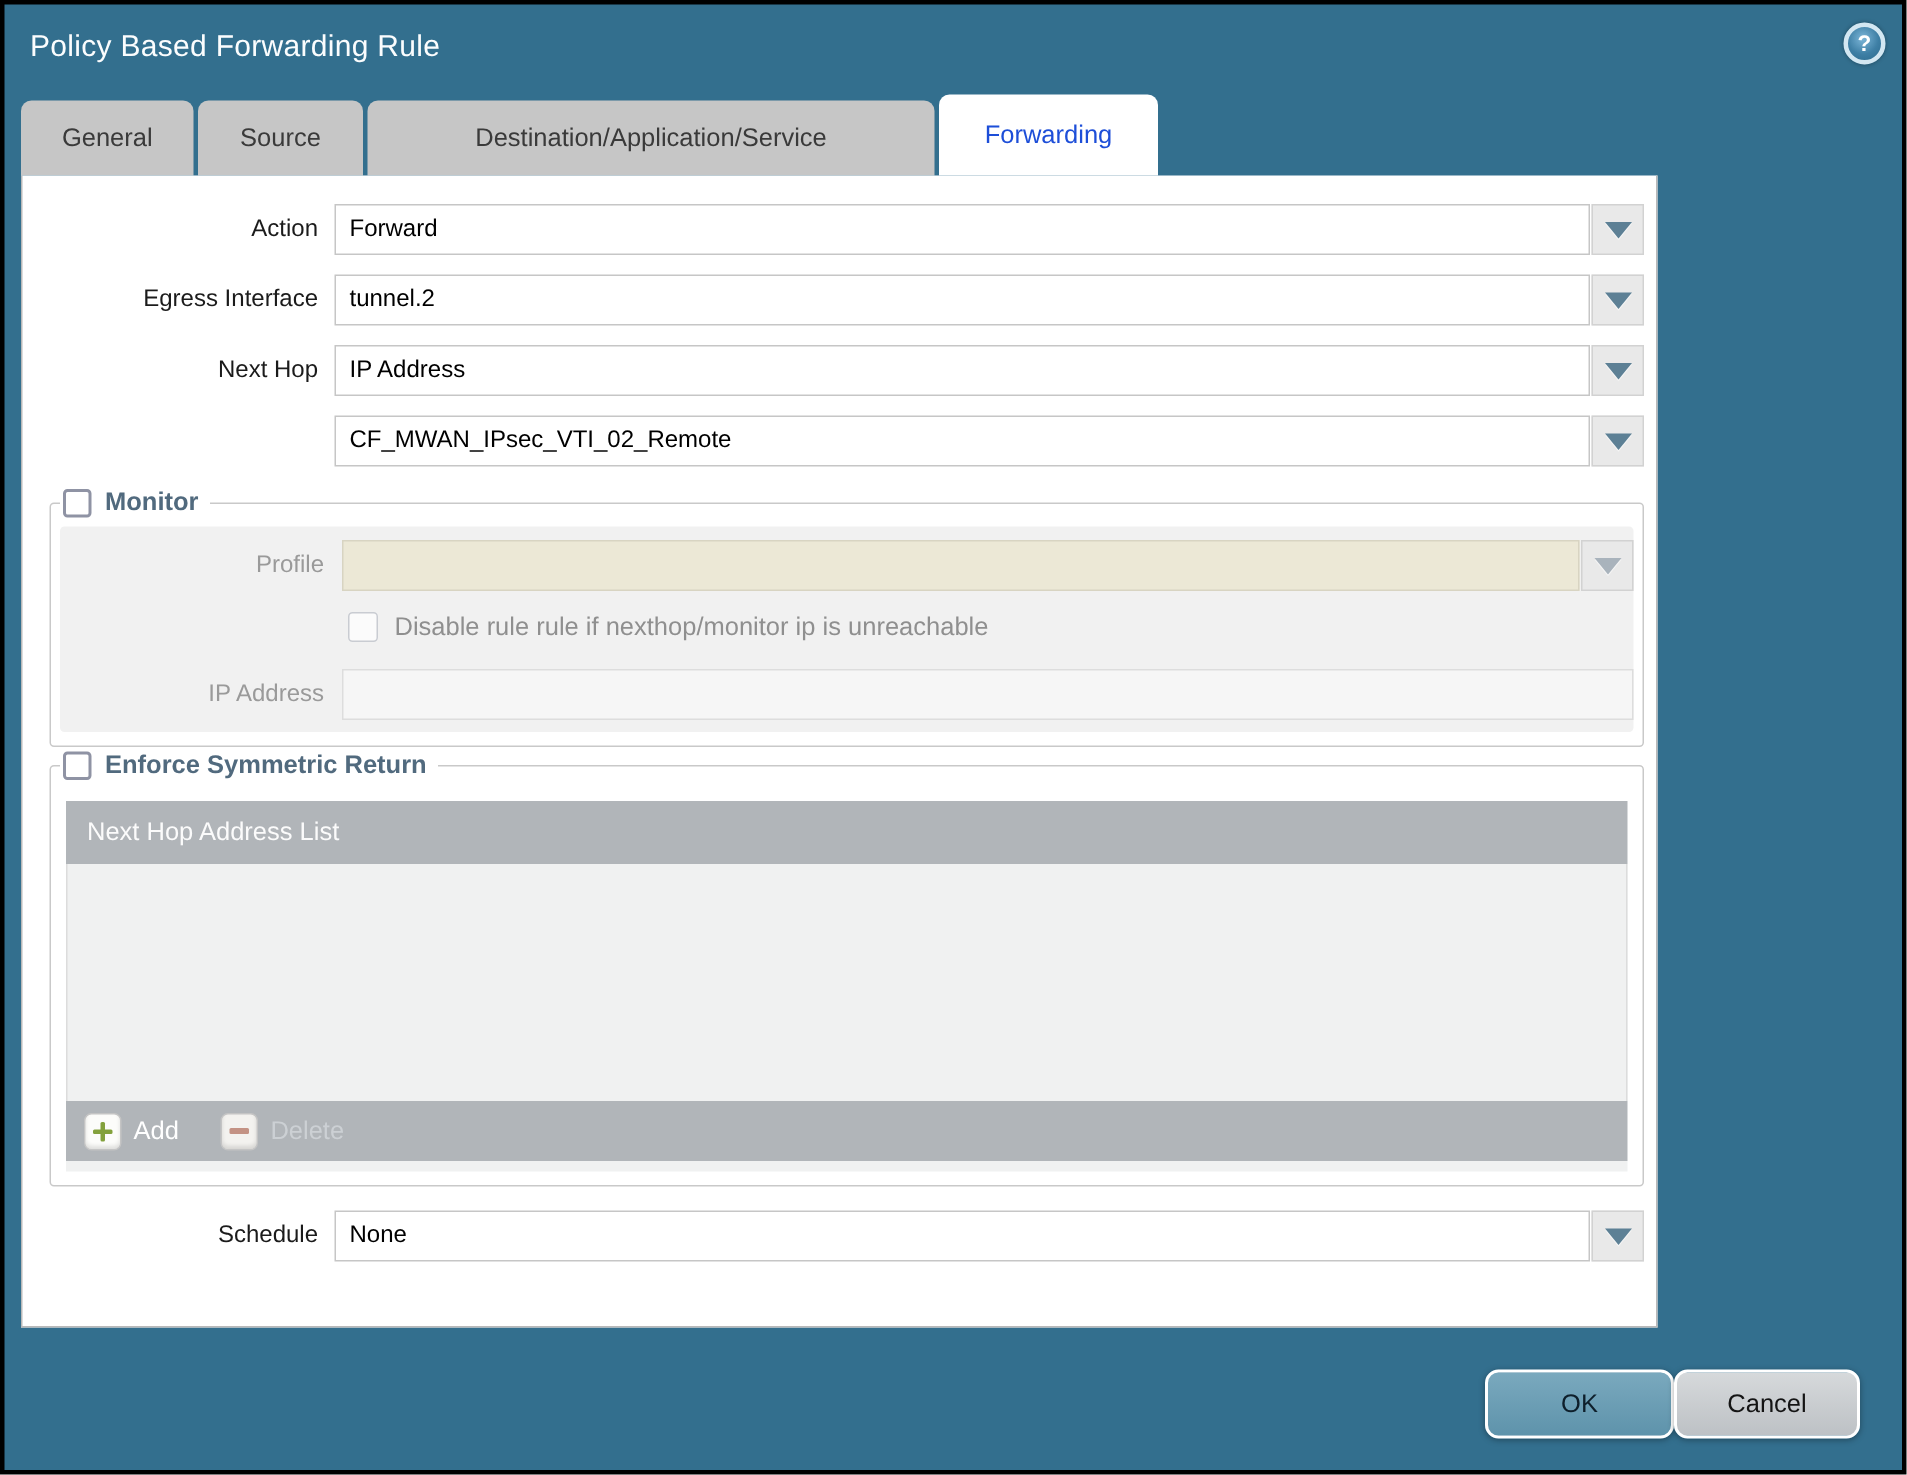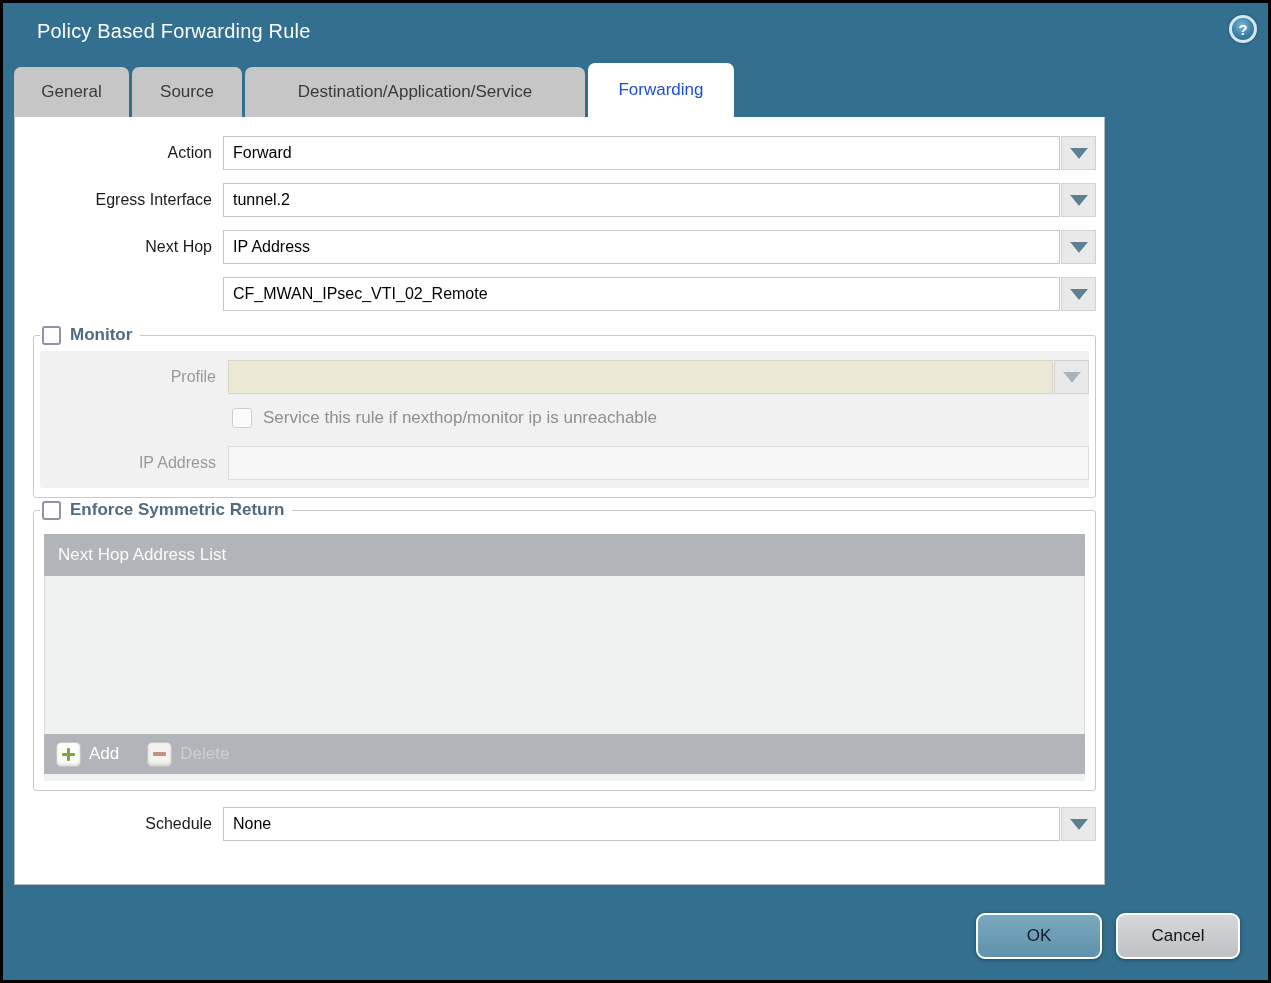--- a/index.html
+++ b/index.html
@@ -6,21 +6,21 @@
   body {
     width:1271px; height:983px; position:relative;
     font-family:"Liberation Sans", sans-serif;
     background:#000;
   }
   .window { position:absolute; inset:0; padding:3px; box-sizing:border-box; }
   .inner { position:relative; width:1265px; height:977px; background:#336f8e; overflow:hidden; }
 
   
   .title {
-    position:absolute; left:34px; top:17px;
+    position:absolute; left:17px; top:17px;
     font-size:20px; color:#fbfdfe; letter-spacing:.2px;
   }
   .help {
     position:absolute; top:12px; right:11px; width:22px; height:22px;
     border-radius:50%;
     background:radial-gradient(circle at 45% 35%, #7cb6d8 0%, #3e7fa5 55%, #2c6a8d 100%);
     border:3px solid #d3e7f2;
     box-shadow:0 0 3px rgba(0,0,0,.35);
     display:flex; align-items:center; justify-content:center;
     cursor:pointer;
@@ -29,21 +29,21 @@
 
   
   .tabs { position:absolute; left:11px; top:64px; height:50px; display:flex; gap:3px; align-items:flex-end; }
   .tab {
     height:50px; background:#c6c6c6; border-radius:7px 7px 0 0;
     display:flex; align-items:center; justify-content:center;
     font-size:17px; color:#3a3a3a; cursor:pointer; box-sizing:border-box;
   }
   .tab.t0 { width:115px; }
   .tab.t1 { width:110px; }
-  .tab.t2 { width:340px; }
+  .tab.t2 { width:378px; }
   .tab.t3 { width:146px; }
   .tab.active {
     background:#fff; height:54px; color:#1d4ed8;
   }
 
   
   .content {
     position:absolute; left:11px; top:114px; width:1091px; height:768px;
     background:#fff; border:1px solid #b9b9b9; border-top:none;
     box-sizing:border-box; padding-top:19px; overflow:hidden;
@@ -126,21 +126,21 @@
   .plus { position:relative; width:13px; height:13px; }
   .plus::before { content:""; position:absolute; left:0; right:0; top:5px; height:3px; background:#83a13c; border-radius:1px; }
   .plus::after  { content:""; position:absolute; top:0; bottom:0; left:5px; width:3px; background:#83a13c; border-radius:1px; }
   .minus { width:13px; height:4px; background:#c39284; border-radius:1px; }
   .tlabel { font-size:17px; color:#fff; }
   .tbtn.disabled .tlabel { color:#ccd0d4; }
 
   .schedule-row { margin-top:16px; }
 
   
-  .fbuttons { position:absolute; right:28px; top:910px; display:flex; gap:14px; }
+  .fbuttons { position:absolute; right:28px; top:910px; display:flex; }
   .btn {
     height:46px; border-radius:9px; border:2px solid #fff;
     display:flex; align-items:center; justify-content:center;
     font-size:17px; font-family:inherit; cursor:pointer; box-sizing:border-box;
     box-shadow:0 1px 4px rgba(0,0,0,.35);
   }
   .btn.ok { width:126px; background:linear-gradient(#7aa9be,#5e93ab); color:#0e1f2b; }
   .btn.cancel { width:124px; background:linear-gradient(#d6d9db,#bdc1c5); color:#141414; }
 </style>
 </head>
@@ -211,21 +211,21 @@
         <div class="dpanel">
           <div class="frow2">
             <div class="lbl2">Profile</div>
             <div class="tfield beige"></div>
             <div class="ddbtn disabled">
               <div class="arr"></div>
             </div>
           </div>
           <div class="cbrow">
             <span class="cb dim"></span>
-            <span class="cbtext">Service this rule if nexthop/monitor ip is unreachable</span>
+            <span class="cbtext">Disable rule rule if nexthop/monitor ip is unreachable</span>
           </div>
           <div class="frow2">
             <div class="lbl2">IP Address</div>
             <div class="tfield ghost"></div>
           </div>
         </div>
       </fieldset>
 
       <fieldset class="group enforce">
         <legend class="glegend">

